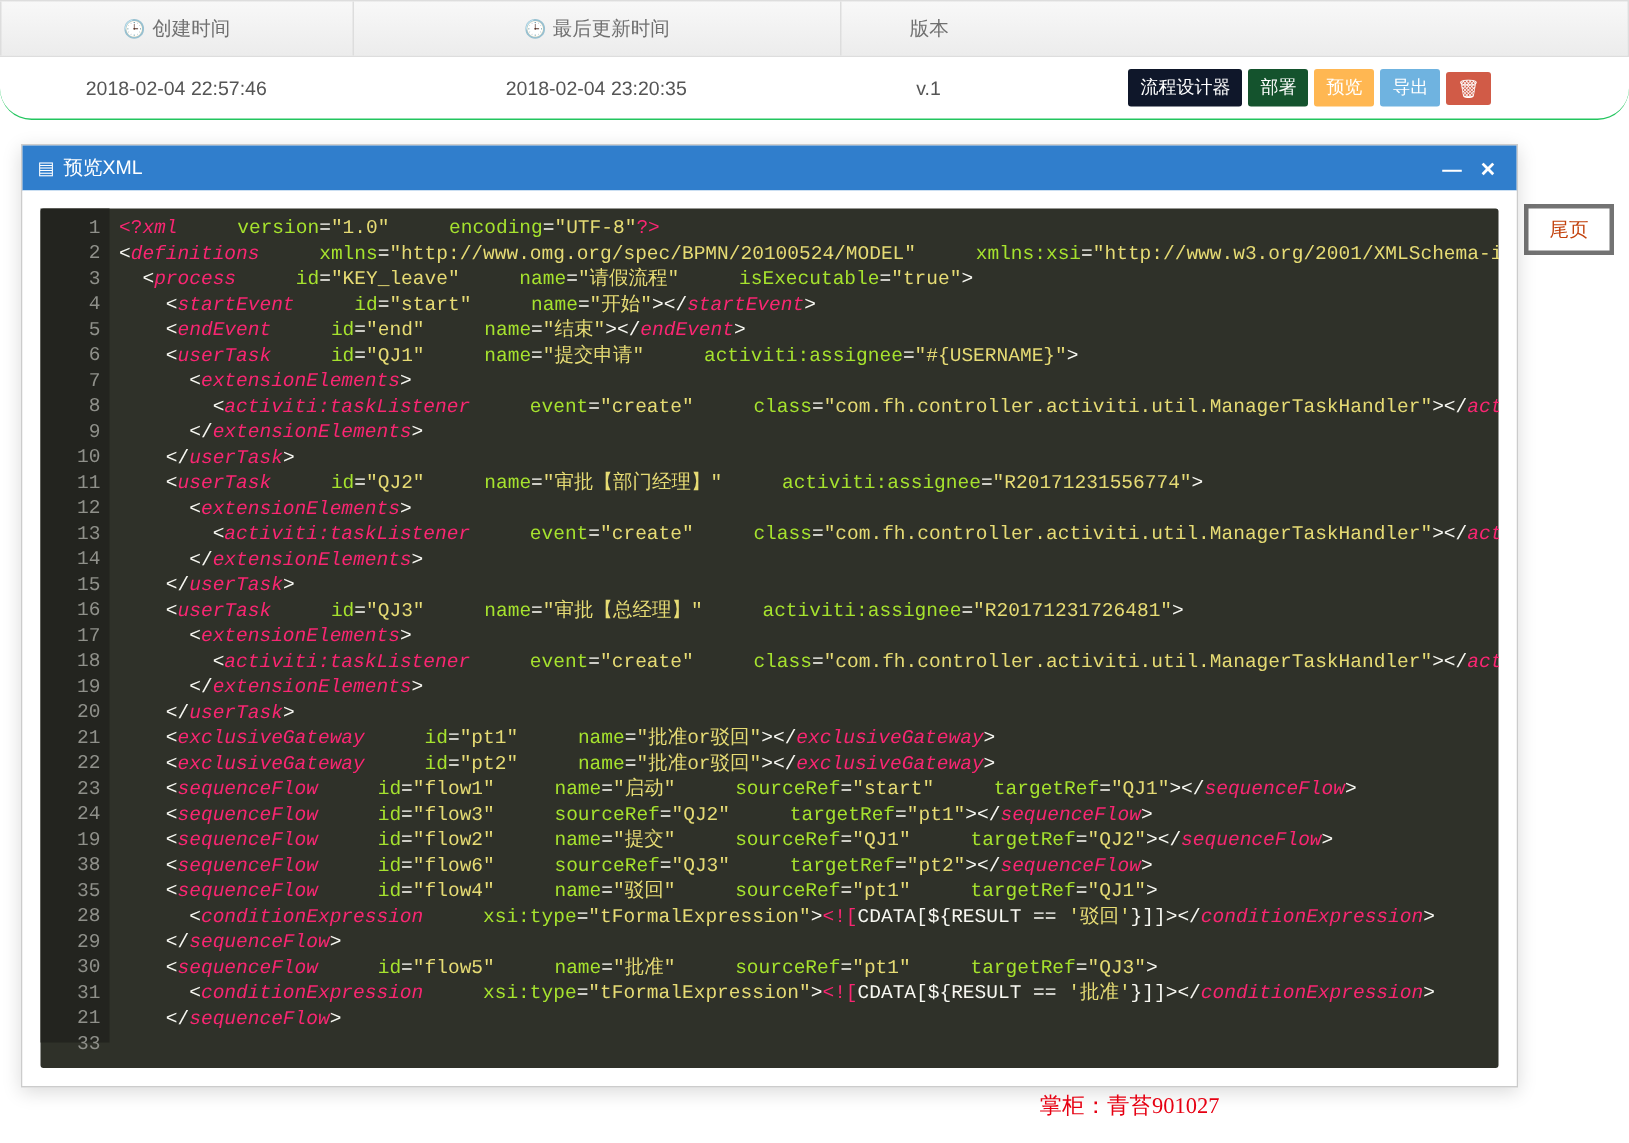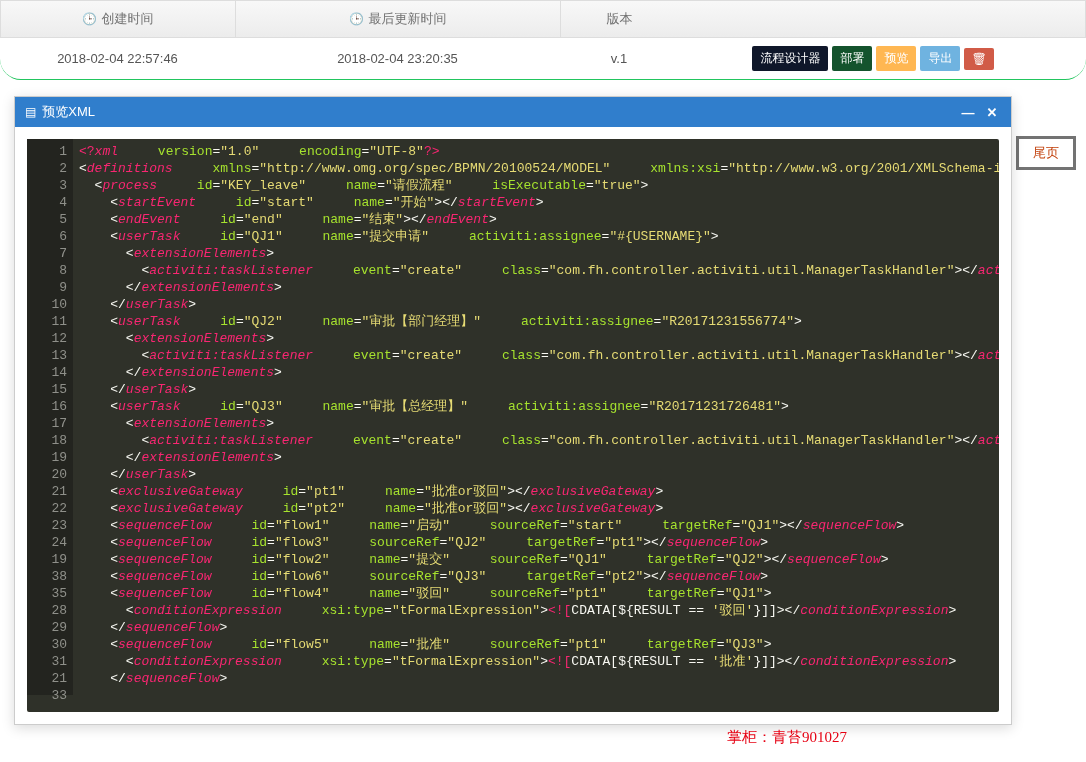--- a/index.html
+++ b/index.html
@@ -36,21 +36,21 @@
 .code-lines .line { height: 17px; }
 .code-scroll::-webkit-scrollbar { height: 17px; background: #efefef; }
 .code-scroll::-webkit-scrollbar-thumb { background: #c8c8c8; }
 .code-scroll::-webkit-scrollbar-button { background: #efefef; width: 17px; }
 .c-pi   { color: #f92672; }
 .c-tag  { color: #f92672; font-style: italic; }
 .c-attr { color: #a6e22e; margin-left: 32px; }
 .c-str  { color: #e6db74; }
 .c-text { color: #f8f8f2; }
 .c-brkt { color: #f8f8f2; }
-.watermark { position: absolute; left: 693px; top: 728px; color: #e60012; font-size: 15px; font-family: "Microsoft YaHei"; margin-left: 34px; }
+.watermark { position: absolute; left: 693px; top: 728px; color: #e60012; font-size: 15px; font-family: "Microsoft YaHei"; }
 </style>
 </head>
 <body>
 
 <div class="table-area">
   <div class="header-row">
     <div class="header-cell col-created">
         <span class="clock-icon">🕒</span>
         <span>创建时间</span>
       </div>

